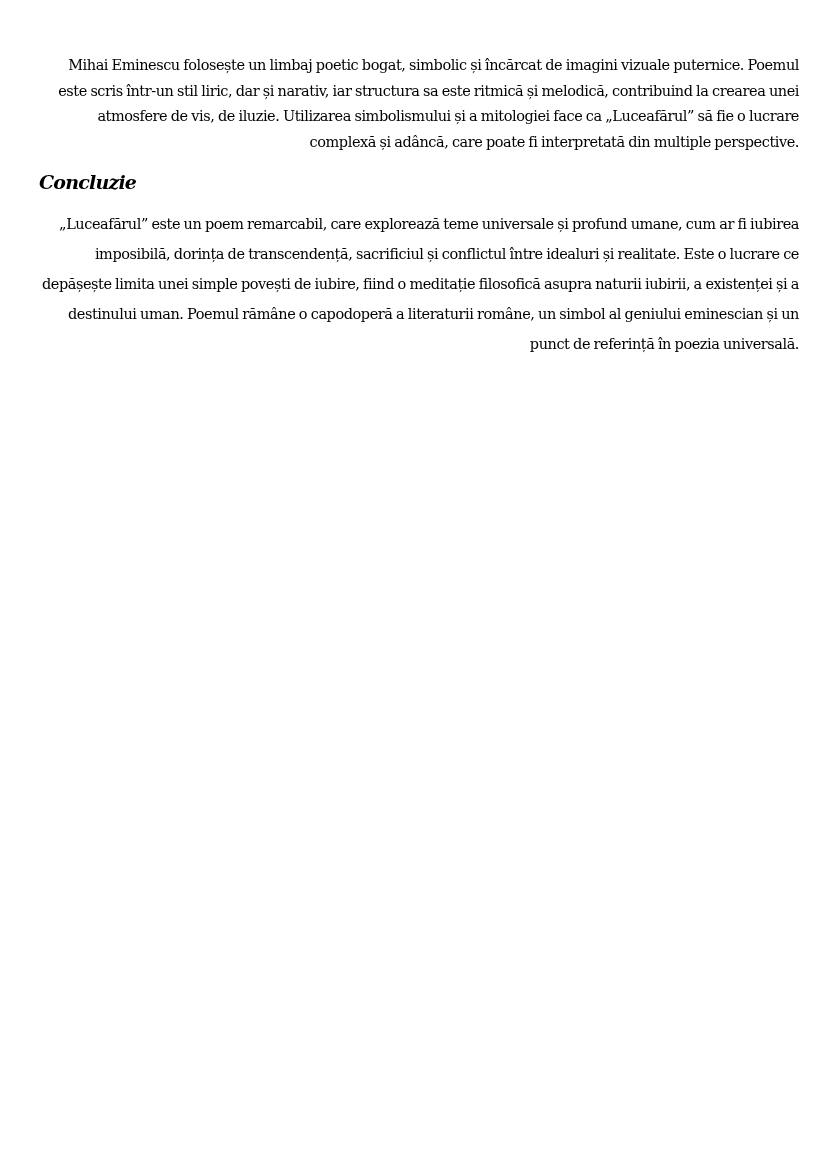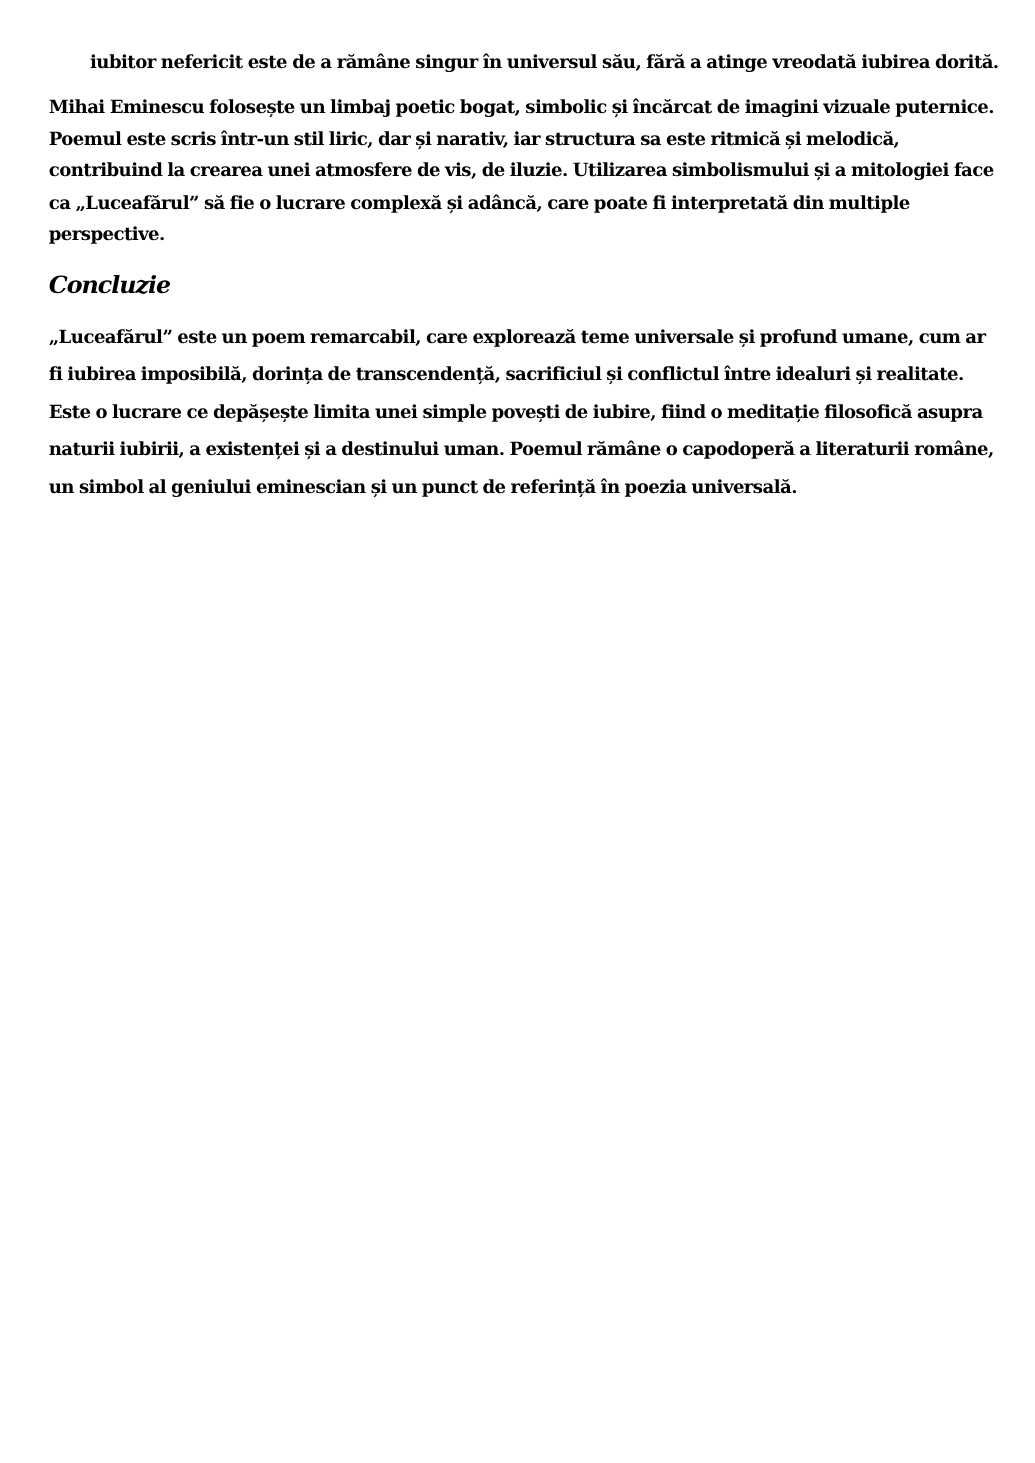--- a/index.html
+++ b/index.html
@@ -32,39 +32,39 @@
     h2 {
       margin: 17px 0 0 0;
       font-size: 19px;
       font-weight: bold;
       line-height: 26px;
       letter-spacing: -0.8px;
     }
     p.body {
       margin: 13px 0 0 0;
       font-size: 14.5px;
-      font-weight: bold;
+      font-weight: normal;
       line-height: 25.6px;
       letter-spacing: -0.45px;
       word-spacing: -0.6px;
+      text-align: right;
     }
     h2.second {
       margin-top: 14px;
       font-style: italic;
     }
     p.body.second {
       margin-top: 14px;
       line-height: 30px;
     }
   </style>
 </head>
 <body>
 
 <div class="page">
-  <p class="list-continuation">iubitor nefericit este de a rămâne singur în universul său, fără a atinge vreodată iubirea dorită.</p>
 
   <section>
     <p class="body">Mihai Eminescu folosește un limbaj poetic bogat, simbolic și încărcat de imagini vizuale puternice. Poemul este scris într-un stil liric, dar și narativ, iar structura sa este ritmică și melodică, contribuind la crearea unei atmosfere de vis, de iluzie. Utilizarea simbolismului și a mitologiei face ca „Luceafărul” să fie o lucrare complexă și adâncă, care poate fi interpretată din multiple perspective.</p>
   </section>
 
   <section>
     <h2 class="second">Concluzie</h2>
     <p class="body second">„Luceafărul” este un poem remarcabil, care explorează teme universale și profund umane, cum ar fi iubirea imposibilă, dorința de transcendență, sacrificiul și conflictul între idealuri și realitate. Este o lucrare ce depășește limita unei simple povești de iubire, fiind o meditație filosofică asupra naturii iubirii, a existenței și a destinului uman. Poemul rămâne o capodoperă a literaturii române, un simbol al geniului eminescian și un punct de referință în poezia universală.</p>
   </section>
 </div>

